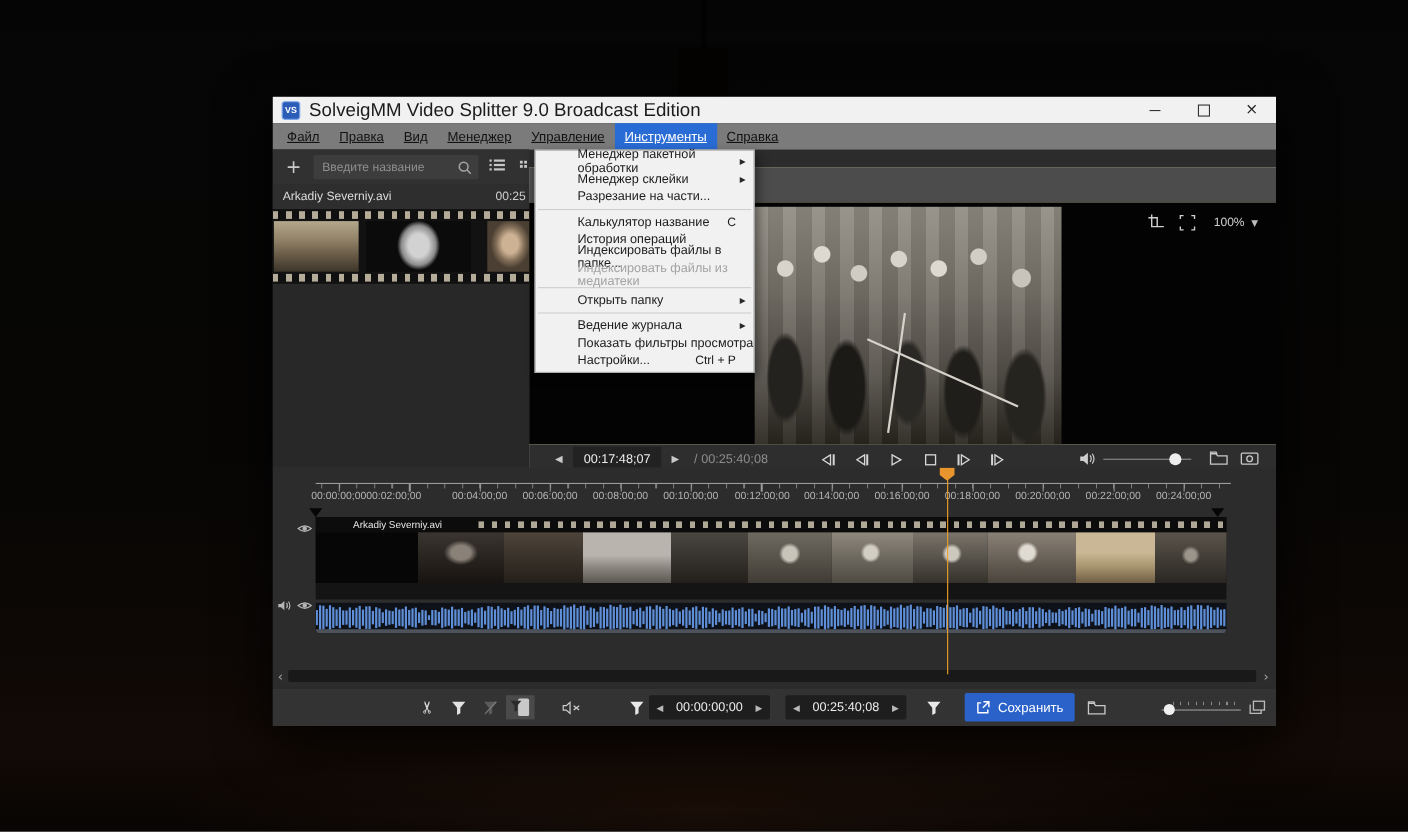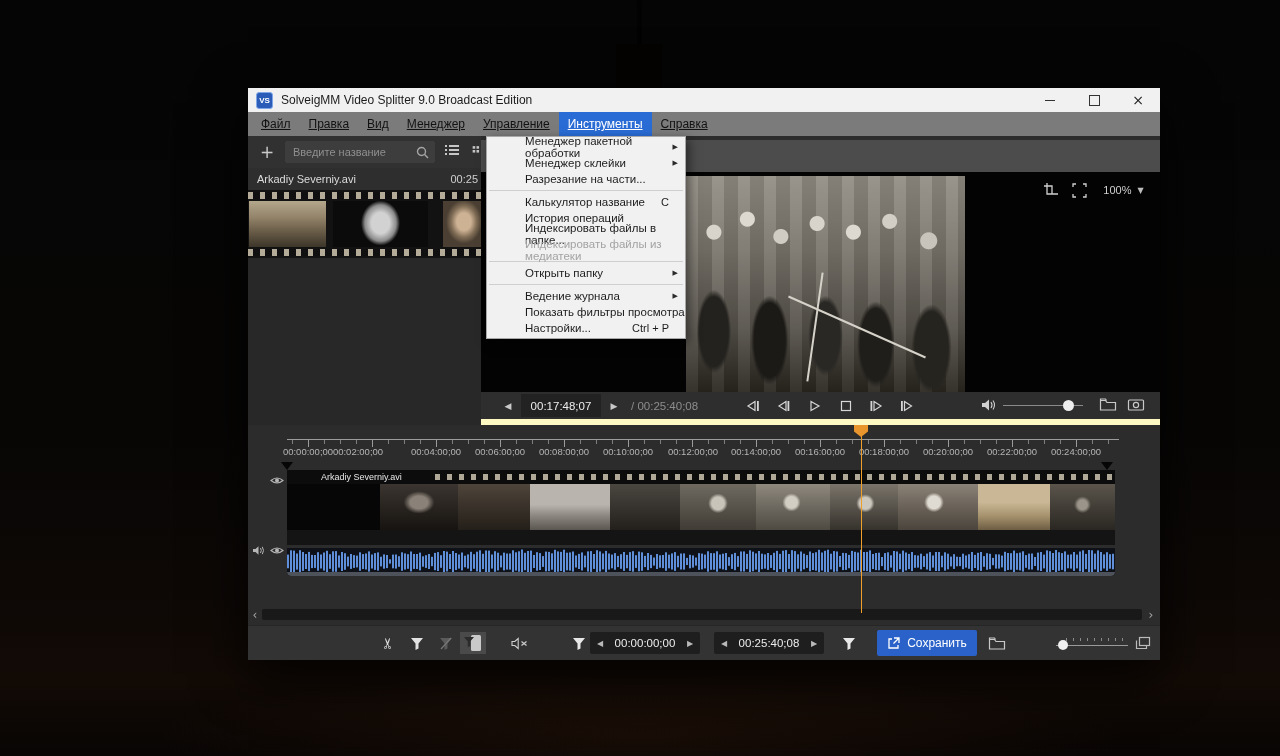--- a/index.html
+++ b/index.html
@@ -14,21 +14,21 @@
   .wp-blob{position:absolute;left:616px;top:44px;width:46px;height:44px;background:rgba(4,3,2,.9);border-radius:4px;}
   .wp-glow{position:absolute;left:0;top:620px;width:1280px;height:136px;
     background:radial-gradient(ellipse 700px 90px at 50% 85%,rgba(150,75,30,.10),transparent 70%);}
   
   .window{position:absolute;left:248px;top:88px;width:912px;height:572px;background:#2c2c2c;
     box-shadow:0 14px 50px rgba(0,0,0,.85);}
   
   .titlebar{position:absolute;left:0;top:0;width:100%;height:24px;background:#f1f1f1;display:flex;align-items:center;}
   .logo{width:15px;height:15px;margin-left:8px;border-radius:3px;background:#2a5cb8;border:1px solid #7fa7e8;
     color:#fff;font-size:8px;font-weight:bold;display:flex;align-items:center;justify-content:center;}
-  .apptitle{margin-left:8px;font-size:12px;color:#1b1b1b;}
+  .apptitle{margin-left:8px;font-size:17px;color:#1b1b1b;}
   .win-controls{position:absolute;right:0;top:0;height:24px;display:flex;}
   .win-btn{width:44px;height:24px;display:flex;align-items:center;justify-content:center;color:#222;}
   .ic-min{width:10px;height:1px;background:#333;}
   .ic-max{width:9px;height:9px;border:1px solid #333;}
   .ic-close{font-size:14px;line-height:14px;color:#222;}
   
   .menubar{position:absolute;left:0;top:24px;width:100%;height:24px;background:#7b7b7b;
     display:flex;align-items:stretch;padding-left:4px;box-sizing:border-box;}
   .menu-item{padding:0 9px;font-size:12px;color:#121212;display:flex;align-items:center;text-decoration:underline;}
   .menu-item.active{background:#2a6cd5;color:#ffffff;}
@@ -54,21 +54,21 @@
     background:repeating-linear-gradient(90deg,#b4ab99 0 5px,#101010 5px 12px);}
   .spk-top{top:2px;} .spk-bot{bottom:2px;}
   .lp-thumb{position:absolute;top:11px;height:46px;}
   .lp-t1{left:1px;width:77px;background:
     linear-gradient(180deg,#b3a78c 0%,#93846a 35%,#6b5e49 65%,#3c3529 100%);}
   .lp-t2{left:85px;width:95px;background:
     radial-gradient(ellipse 26px 30px at 50% 48%,#d2d2d2 0 35%,#8c8c8c 60%,transparent 75%),#0b0b0b;}
   .lp-t3{left:195px;width:38px;background:
     radial-gradient(ellipse 18px 22px at 55% 45%,#cdb294 0 40%,#836f58 70%,#4a3f32 100%);}
   
-  .right-panel{position:absolute;left:233px;top:52px;width:679px;height:289px;background:#fef9c3;}
+  .right-panel{position:absolute;left:233px;top:64px;width:679px;height:289px;background:#fef9c3;}
   .rp-toolbar{position:absolute;left:0;top:0;width:679px;height:32px;background:#4c4c4c;}
   .preview{position:absolute;left:0;top:32px;width:679px;height:220px;background:#030303;overflow:hidden;}
   .photo{position:absolute;left:205px;top:4px;width:279px;height:216px;background-image:
     radial-gradient(circle 8px at 10% 26%,#d8d4cb 0 7px,transparent 8px),
     radial-gradient(circle 8px at 22% 20%,#ddd9d0 0 7px,transparent 8px),
     radial-gradient(circle 8px at 34% 28%,#d0ccc3 0 7px,transparent 8px),
     radial-gradient(circle 8px at 47% 22%,#d8d4cb 0 7px,transparent 8px),
     radial-gradient(circle 8px at 60% 26%,#ddd9d0 0 7px,transparent 8px),
     radial-gradient(circle 8px at 73% 21%,#d2cec5 0 7px,transparent 8px),
     radial-gradient(circle 9px at 87% 30%,#c8c4bb 0 8px,transparent 9px),

